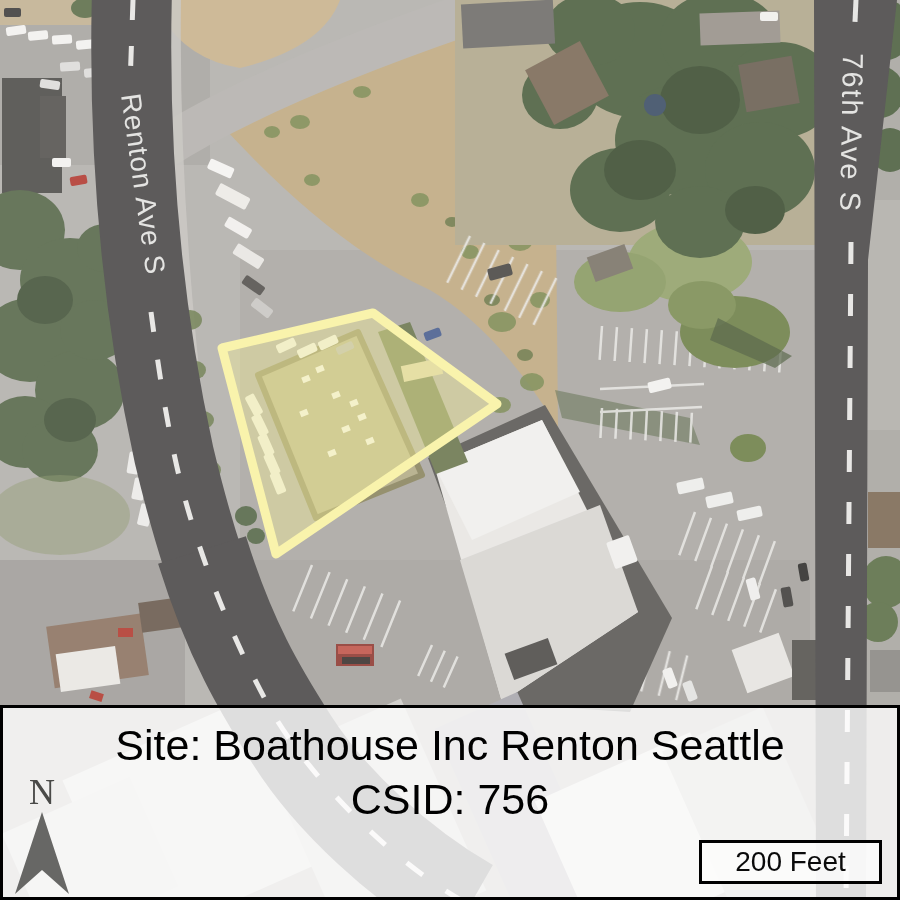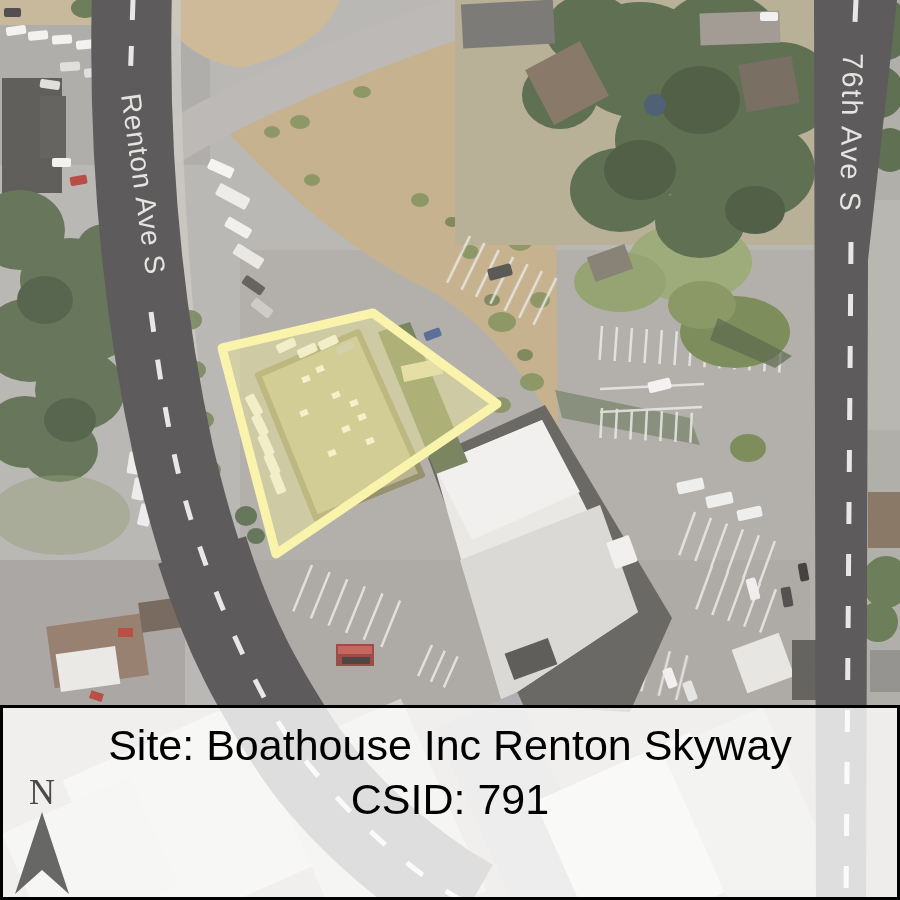--- a/index.html
+++ b/index.html
@@ -294,24 +294,27 @@
 
     <text transform="translate(121,95) rotate(82)" font-size="28" letter-spacing="1" fill="#e4e4e2">Renton Ave S</text>
     <text transform="translate(843,53) rotate(91)" font-size="29" letter-spacing="2" fill="#e4e4e2">76th Ave S</text>
   </g>
 
   <polygon points="222,348 373,313 497,404 276,554" fill="rgba(244,238,150,0.42)" stroke="#f9f3ac" stroke-width="9" stroke-linejoin="round"></polygon>
 </svg>
 
 <div class="caption">
   <div class="cap-lines">
-    <div>Site: Boathouse Inc Renton Skyway</div>
-    <div>CSID: 791</div>
+    <div>Site: Boathouse Inc Renton Seattle</div>
+    <div>CSID: 756</div>
   </div>
 
   <svg class="north" width="64" height="132" viewBox="0 0 64 132">
     <text x="31" y="38" text-anchor="middle" font-family="Liberation Serif, serif" font-size="36" fill="#4a4a48">N</text>
     <polygon points="31,46 58,128 31,104 4,128" fill="#676765"></polygon>
   </svg>
 
+  <div class="scalebox">
+    <span>200 Feet</span>
+  </div>
 </div>
 
 </div>
 
 </body></html>

